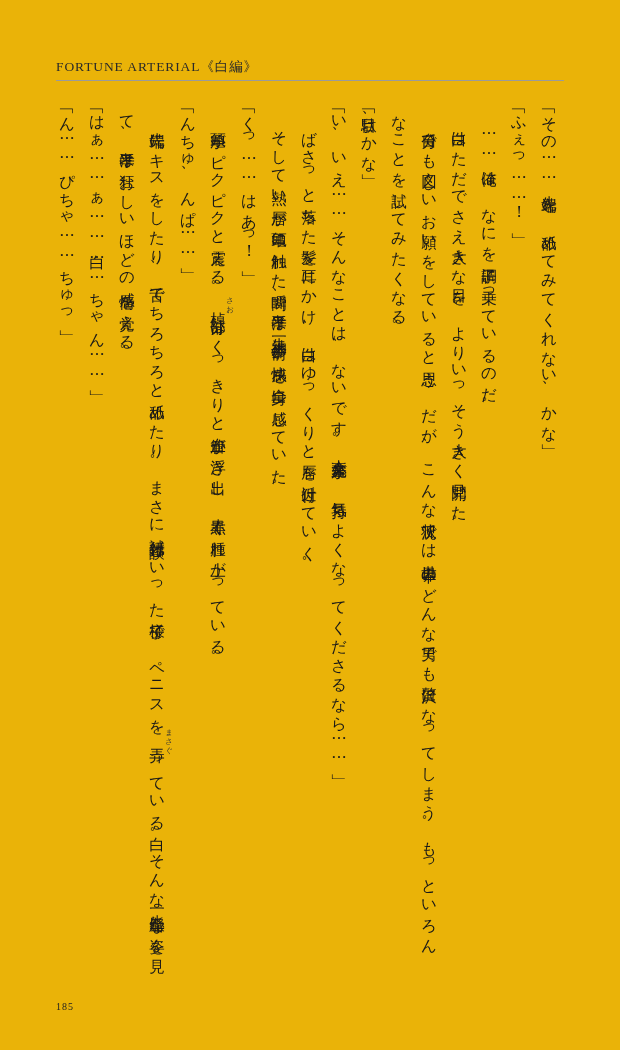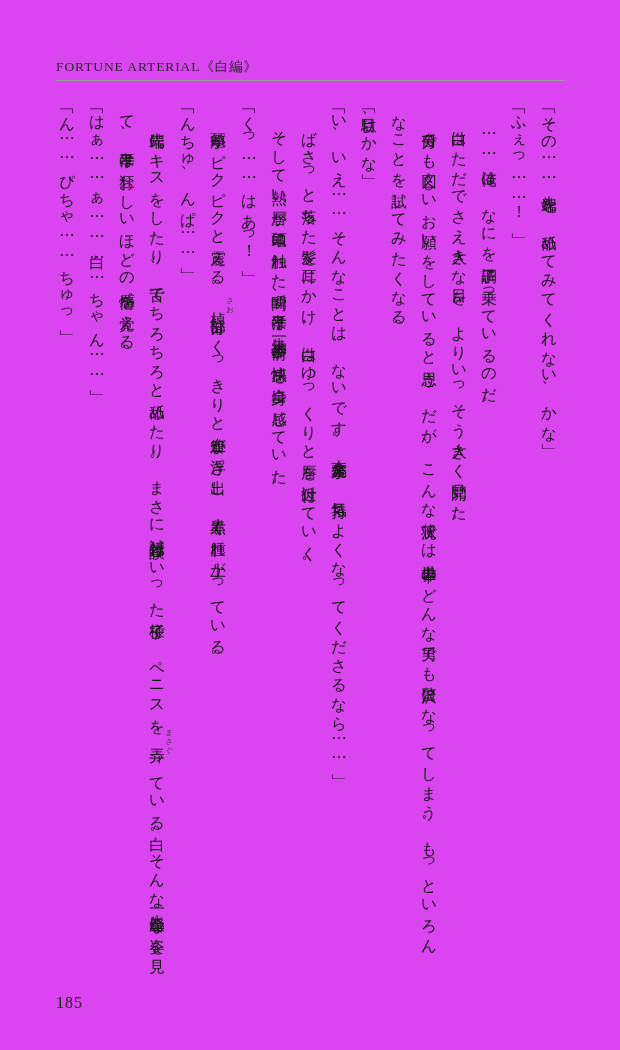--- a/index.html
+++ b/index.html
@@ -13,21 +13,21 @@
     font-family: "Liberation Serif", "DejaVu Serif", serif;
     color: #1a1a1a;
     position: relative;
     overflow: hidden;
   }
   .page {
     position: absolute;
     inset: 0;
     width: 620px;
     height: 1050px;
-    background: #d946ef;
+    background: #eab308;
   }
   
   .header {
     position: absolute;
     top: 58px;
     left: 56px;
     right: 56px;
     height: 26px;
   }
   .header-title {
@@ -83,21 +83,21 @@
     font-size: 7.5px;
     letter-spacing: 0.5px;
     color: #333;
   }
   
   .folio {
     position: absolute;
     left: 56px;
     bottom: 38px;
     font-family: "Liberation Serif", "DejaVu Serif", serif;
-    font-size: 16px;
+    font-size: 10px;
     letter-spacing: 1px;
     color: #222;
   }
 </style>
 </head>
 <body>
 
 <div class="page">
 
   <div class="header">

